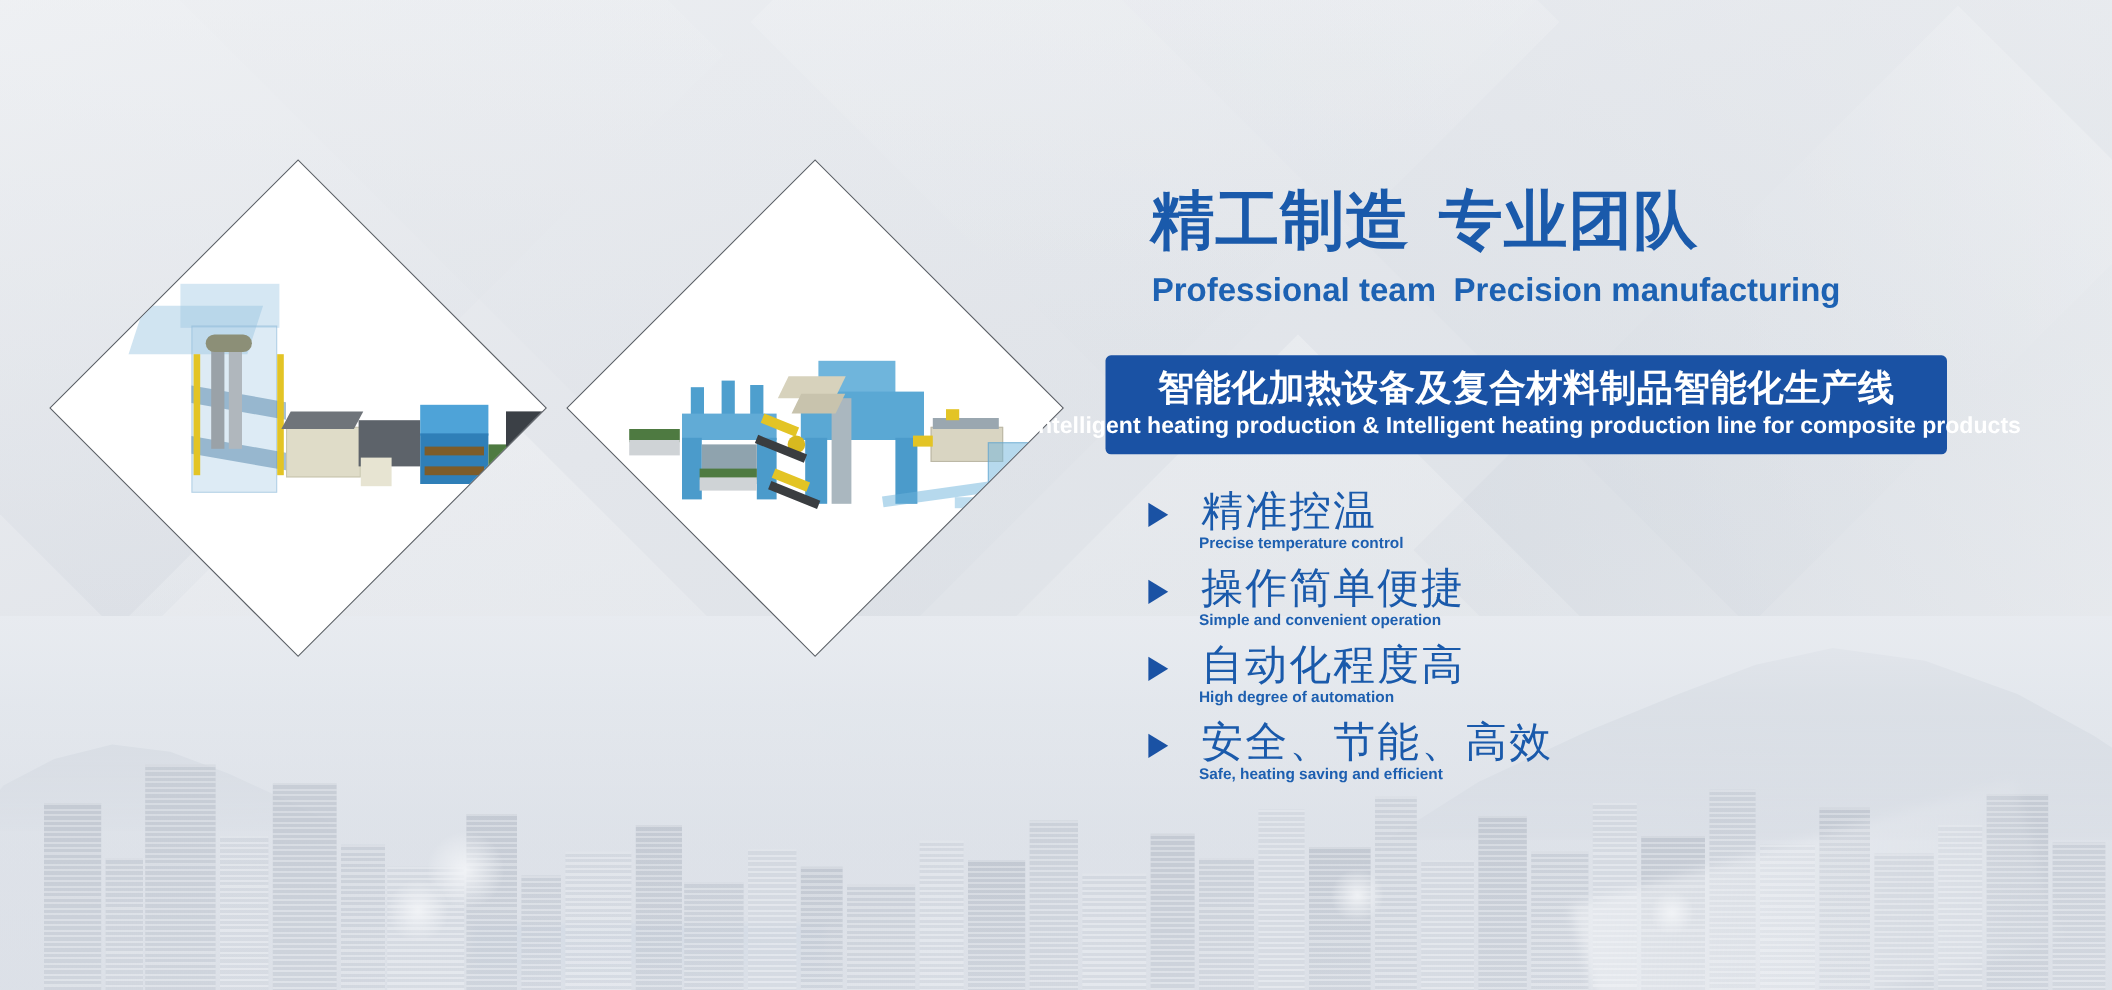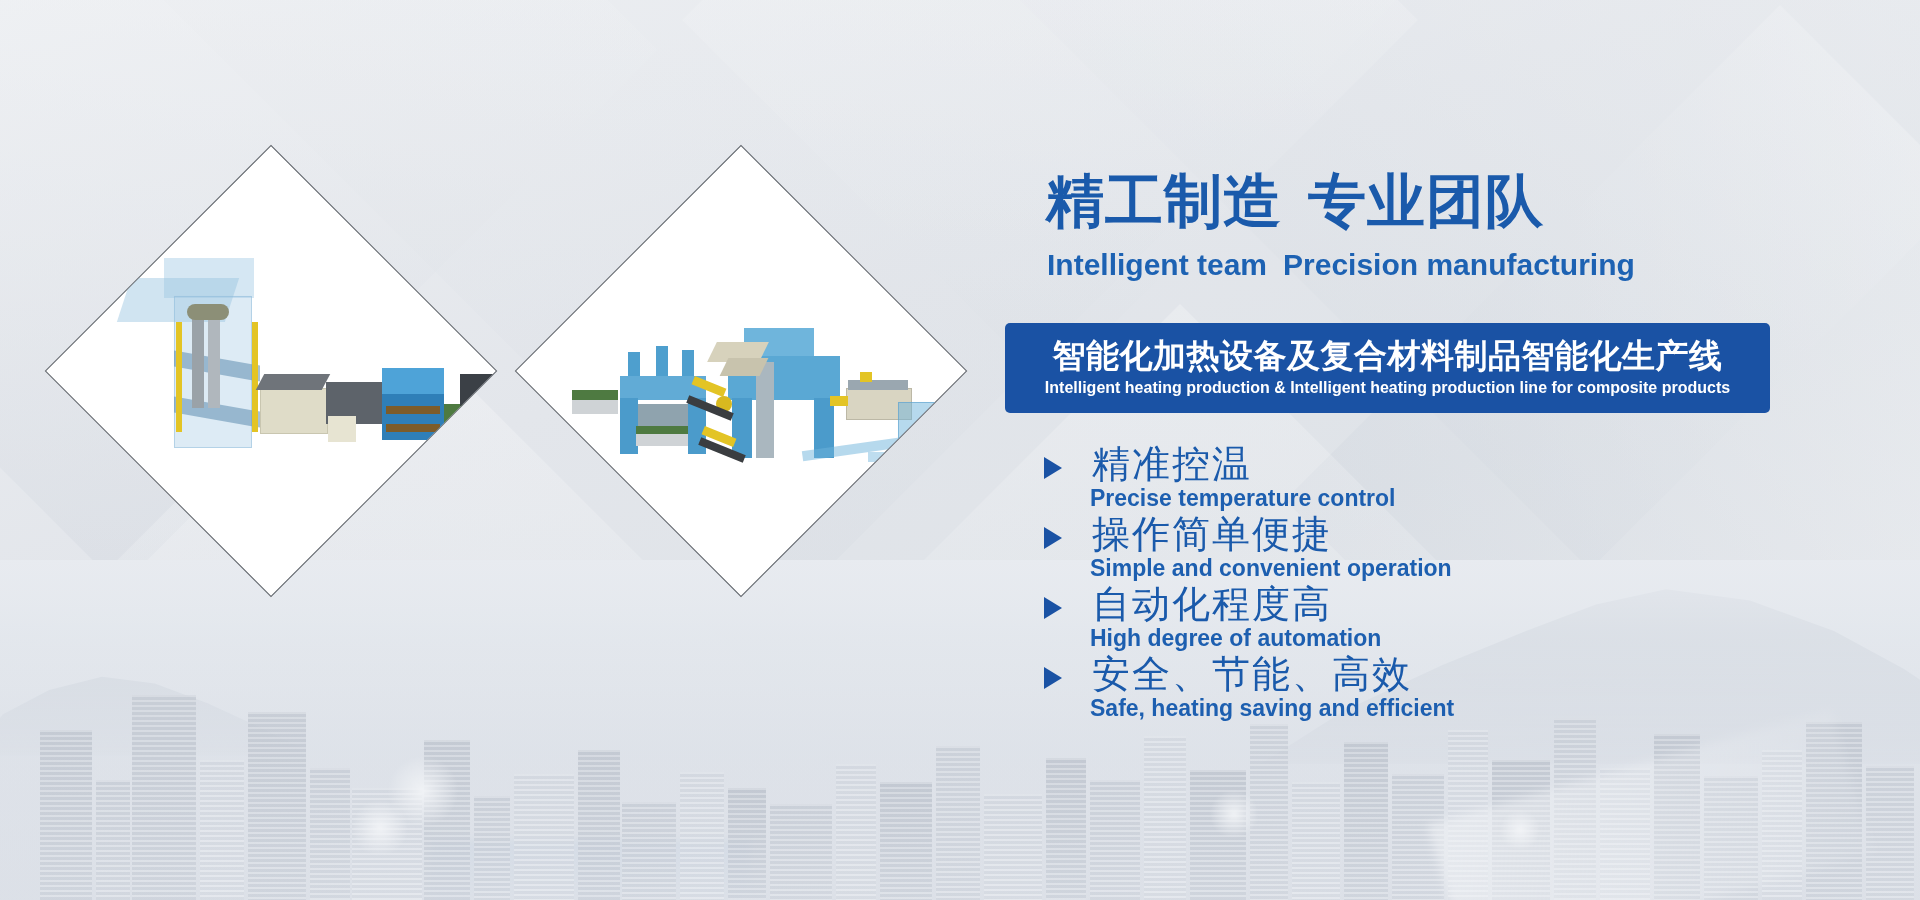--- a/index.html
+++ b/index.html
@@ -115,38 +115,38 @@
   .band{
     position:absolute;left:1005px;top:323px;width:765px;height:90px;
     background:#1a52a4;border-radius:5px;
     display:flex;flex-direction:column;align-items:center;justify-content:center;
   }
   .band-cn{
     color:#fff;font-size:33px;font-weight:700;letter-spacing:.5px;
     line-height:1.05;white-space:nowrap;
   }
   .band-en{
-    color:#fff;font-size:16px;font-weight:600;letter-spacing:0px;
+    color:#fff;font-size:21px;font-weight:600;letter-spacing:0px;
     margin-top:5px;white-space:nowrap;
   }
 
   .features{position:absolute;left:1038px;top:443px;width:700px;}
   .feature{position:relative;height:70px;}
   .tri{
     position:absolute;left:6px;top:14px;
     width:0;height:0;border-top:11px solid transparent;border-bottom:11px solid transparent;
     border-left:18px solid #1a52a4;
   }
   .feat-cn{
     position:absolute;left:54px;top:-4px;
     color:#1a5aab;font-size:38px;font-weight:400;letter-spacing:2px;white-space:nowrap;
   }
   .feat-en{
     position:absolute;left:52px;top:42px;
-    color:#1d5fb0;font-size:23px;font-weight:600;white-space:nowrap;
+    color:#1d5fb0;font-size:14px;font-weight:600;white-space:nowrap;
   }
 </style>
 </head>
 <body>
 
 <div id="banner">
 
   <div class="bg-base"></div>
   <div class="facet f1"></div>
   <div class="facet f2"></div>
@@ -274,21 +274,21 @@
       <div class="mblk" style="left:382px;top:256px;width:76px;height:46px;background:rgba(110,180,220,.50);border:1px solid rgba(90,160,205,.6);"></div>
       <div class="mblk" style="left:286px;top:298px;width:104px;height:10px;background:rgba(110,180,220,.50);transform:rotate(-8deg);"></div>
       <div class="mblk" style="left:352px;top:306px;width:70px;height:10px;background:rgba(110,180,220,.45);"></div>
     </div>
   </div>
 
   <div class="headline">
     <span>精工制造</span><span class="gap"></span><span>专业团队</span>
   </div>
   <div class="subhead">
-    <span>Intelligent team</span><span class="gap"></span><span>Precision manufacturing</span>
+    <span>Professional team</span><span class="gap"></span><span>Precision manufacturing</span>
   </div>
 
   <div class="band">
     <div class="band-cn">智能化加热设备及复合材料制品智能化生产线</div>
     <div class="band-en">Intelligent heating production &amp; Intelligent heating production line for composite products</div>
   </div>
 
   <div class="features">
     <div class="feature">
       <span class="tri"></span>

